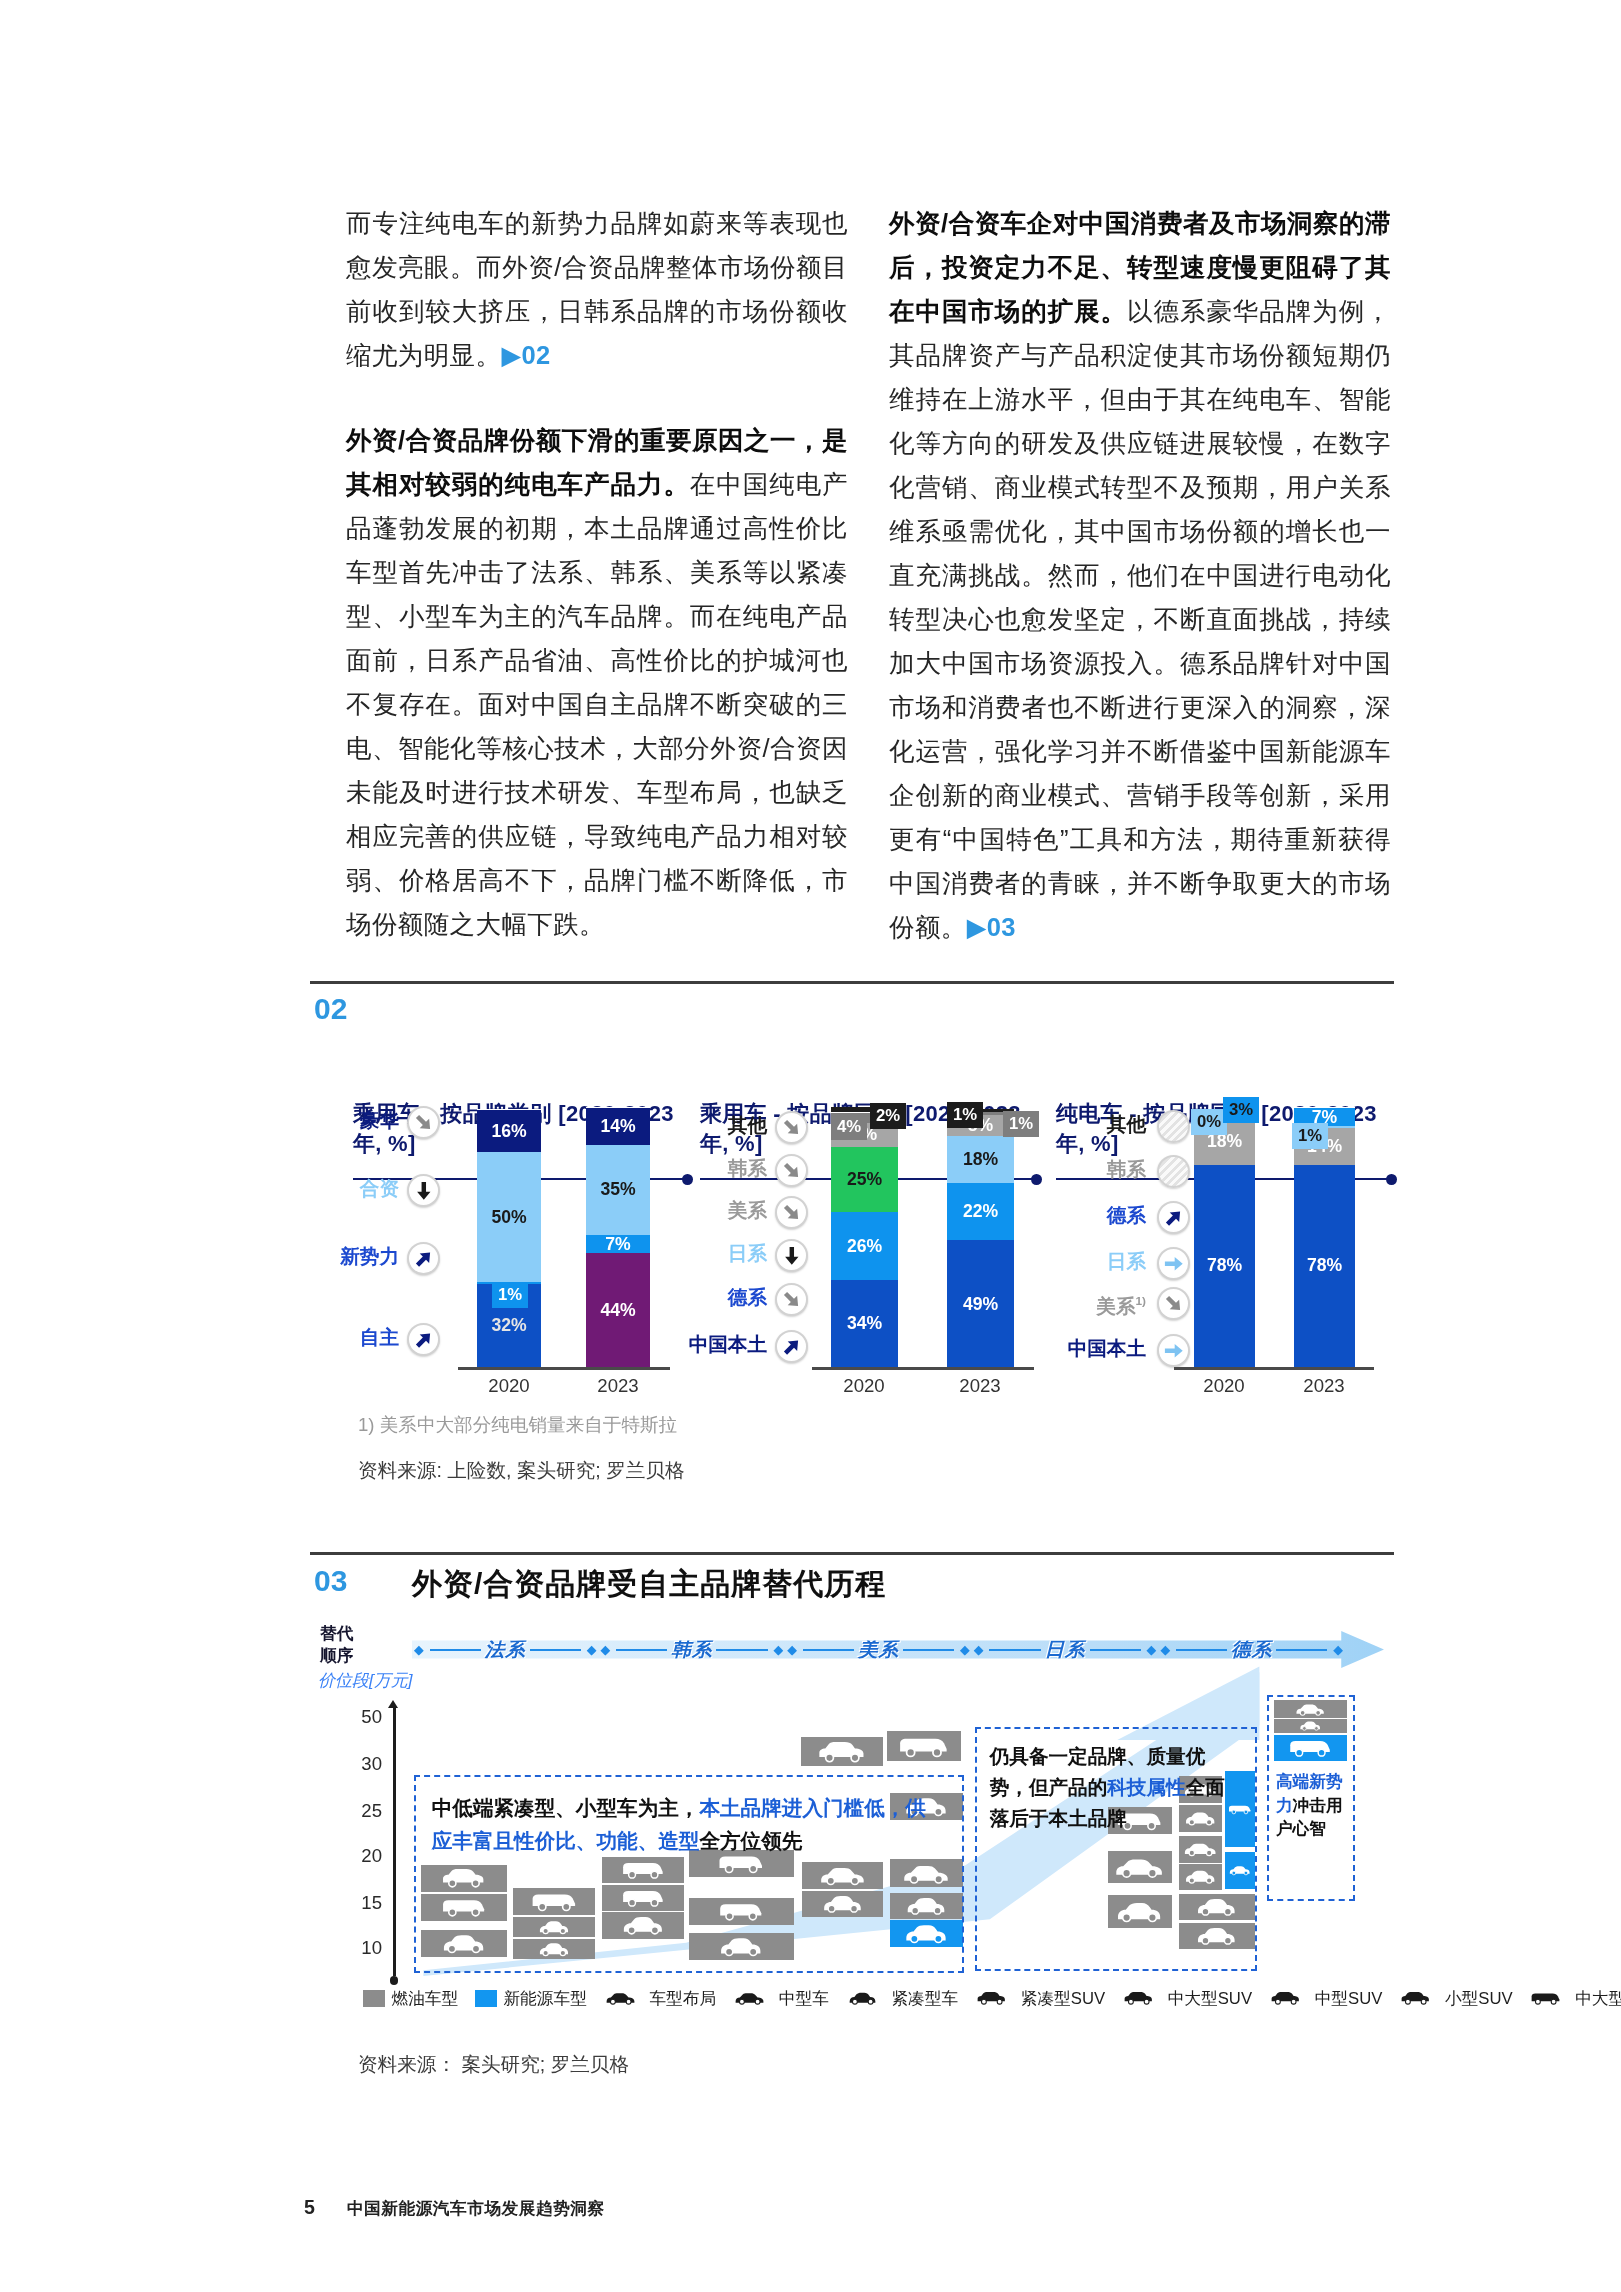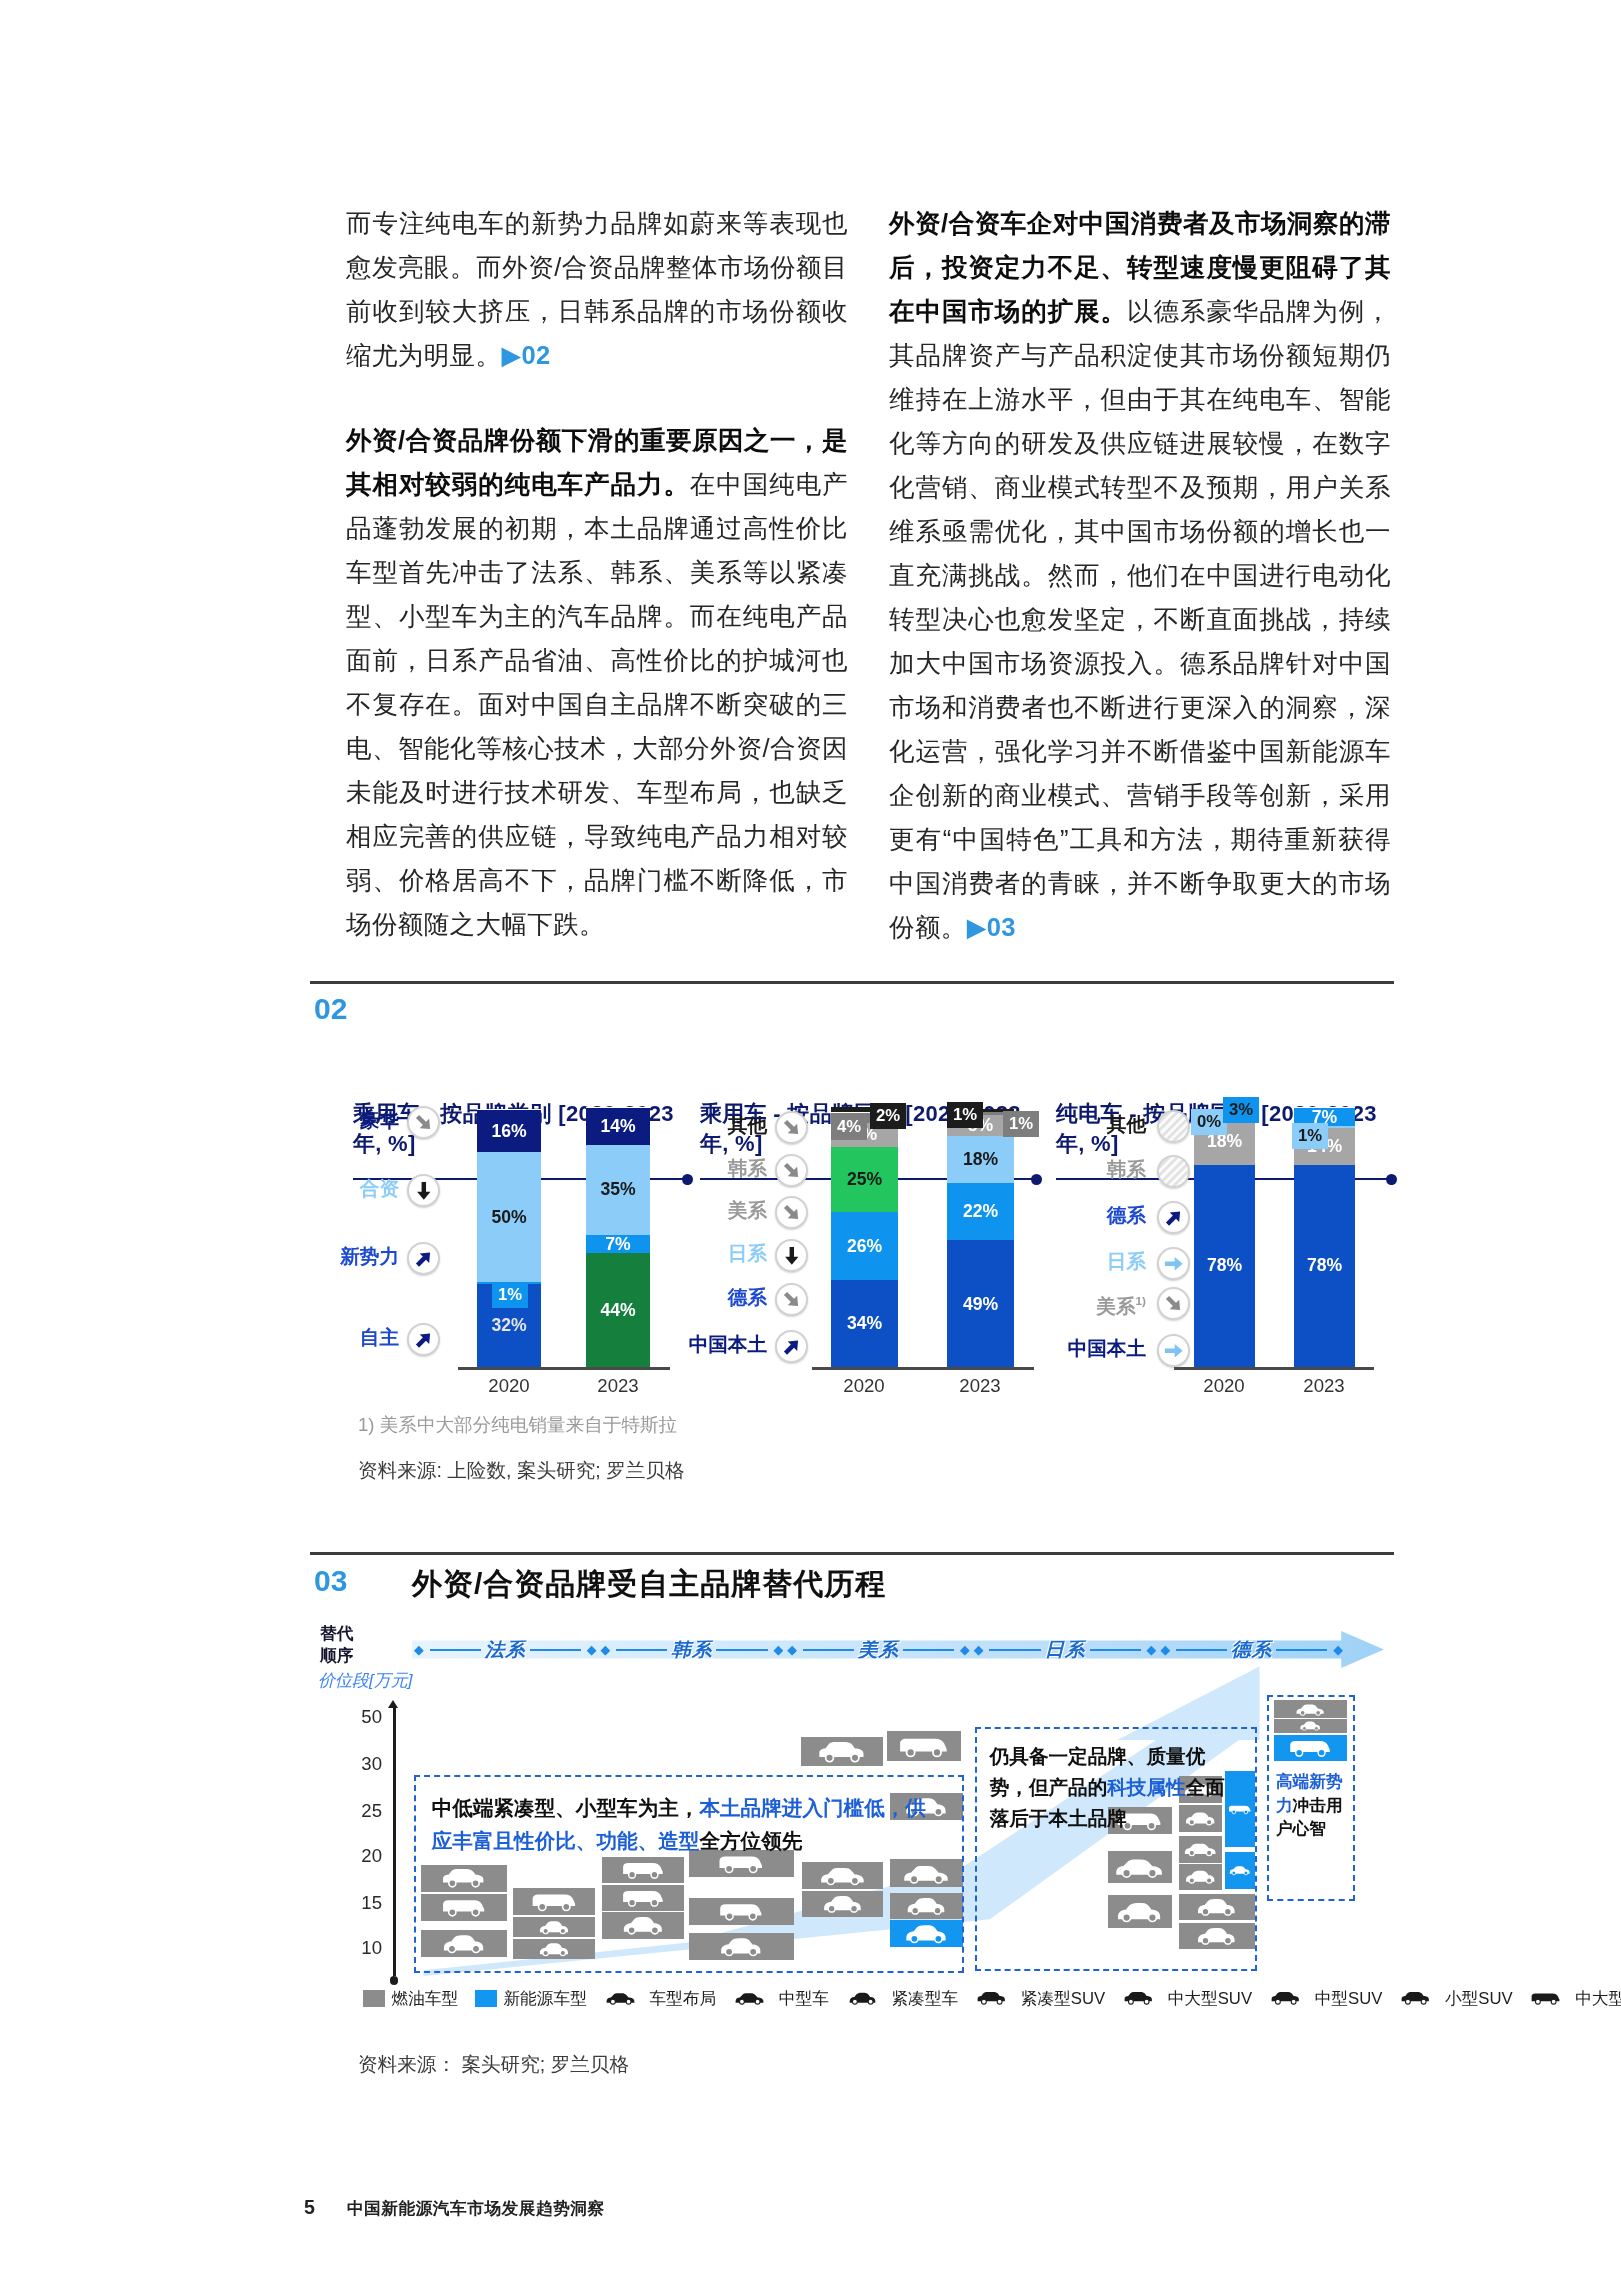--- a/index.html
+++ b/index.html
@@ -116,21 +116,21 @@
         <svg width="19.6" height="19.6" viewBox="0 0 22 22">
     <polygon points="1,8.5 12,8.5 12,3.5 21,11 12,18.5 12,13.5 1,13.5" fill="#0b1b7f" transform="rotate(-45 11 11)"></polygon>
         </svg>
       </div>
       <div class="seg" style="left: 477px; width: 64px; top: 1284px; height: 83px; background: rgb(13, 80, 197); color: #e5e5e5;">32%</div>
       <div class="seg" style="left: 477px; width: 64px; top: 1281px; height: 2.6px; background: rgb(14, 147, 238);"></div>
       <div class="chip" style="left: 492px; top: 1282px; background: rgb(14, 147, 238); color: rgb(255, 255, 255);">1%</div>
       <div class="seg" style="left: 477px; width: 64px; top: 1151px; height: 130px; background: rgb(139, 205, 248); border-top: 1.5px solid rgb(255, 255, 255); color: rgb(26, 26, 26);">50%</div>
       <div class="seg" style="left: 477px; width: 64px; top: 1109px; height: 42px; background: rgb(11, 27, 127); border-top: 1.5px solid rgb(255, 255, 255); color: rgb(255, 255, 255);">16%</div>
       <div class="yearlbl" style="left: 470px; top: 1375px;">2020</div>
-      <div class="seg" style="left: 586px; width: 64px; top: 1253px; height: 115px; background: #15803d; color: rgb(255, 255, 255);">44%</div>
+      <div class="seg" style="left: 586px; width: 64px; top: 1253px; height: 115px; background: #701a75; color: rgb(255, 255, 255);">44%</div>
       <div class="seg" style="left: 586px; width: 64px; top: 1234px; height: 18px; background: rgb(14, 147, 238); border-top: 1.5px solid rgb(255, 255, 255); color: rgb(255, 255, 255);">7%</div>
       <div class="seg" style="left: 586px; width: 64px; top: 1143px; height: 91px; background: rgb(139, 205, 248); border-top: 1.5px solid rgb(255, 255, 255); color: rgb(26, 26, 26);">35%</div>
       <div class="seg" style="left: 586px; width: 64px; top: 1107px; height: 37px; background: rgb(11, 27, 127); border-top: 1.5px solid rgb(255, 255, 255); color: rgb(255, 255, 255);">14%</div>
       <div class="yearlbl" style="left: 579px; top: 1375px;">2023</div>
       <div class="axisline" style="left: 458px; width: 212px; top: 1367px;"></div>
       <div class="catlabel" style="left: 640px; top: 1111px; color: rgb(26, 26, 26);">其他</div>
       <div class="iconcircle" style="left: 775px; top: 1111px;">
         <svg width="19.6" height="19.6" viewBox="0 0 22 22">
     <polygon points="1,8.5 12,8.5 12,3.5 21,11 12,18.5 12,13.5 1,13.5" fill="#8a8a8a" transform="rotate(45 11 11)"></polygon>
         </svg>

